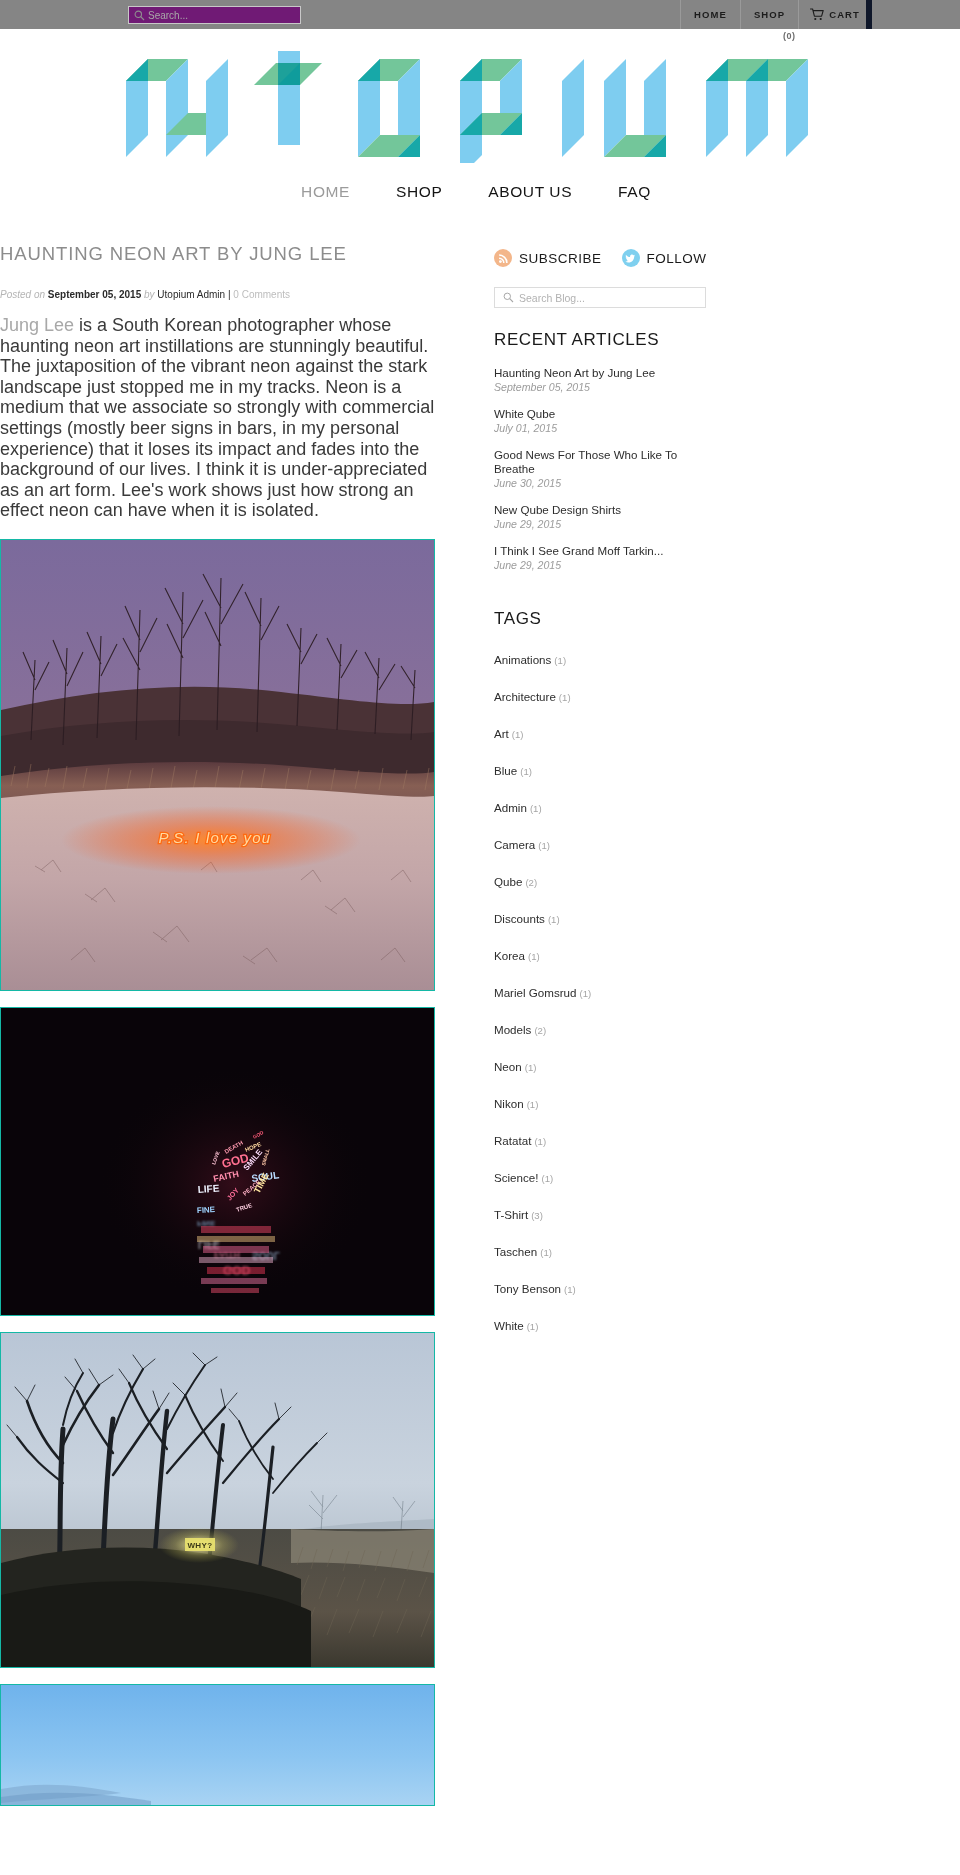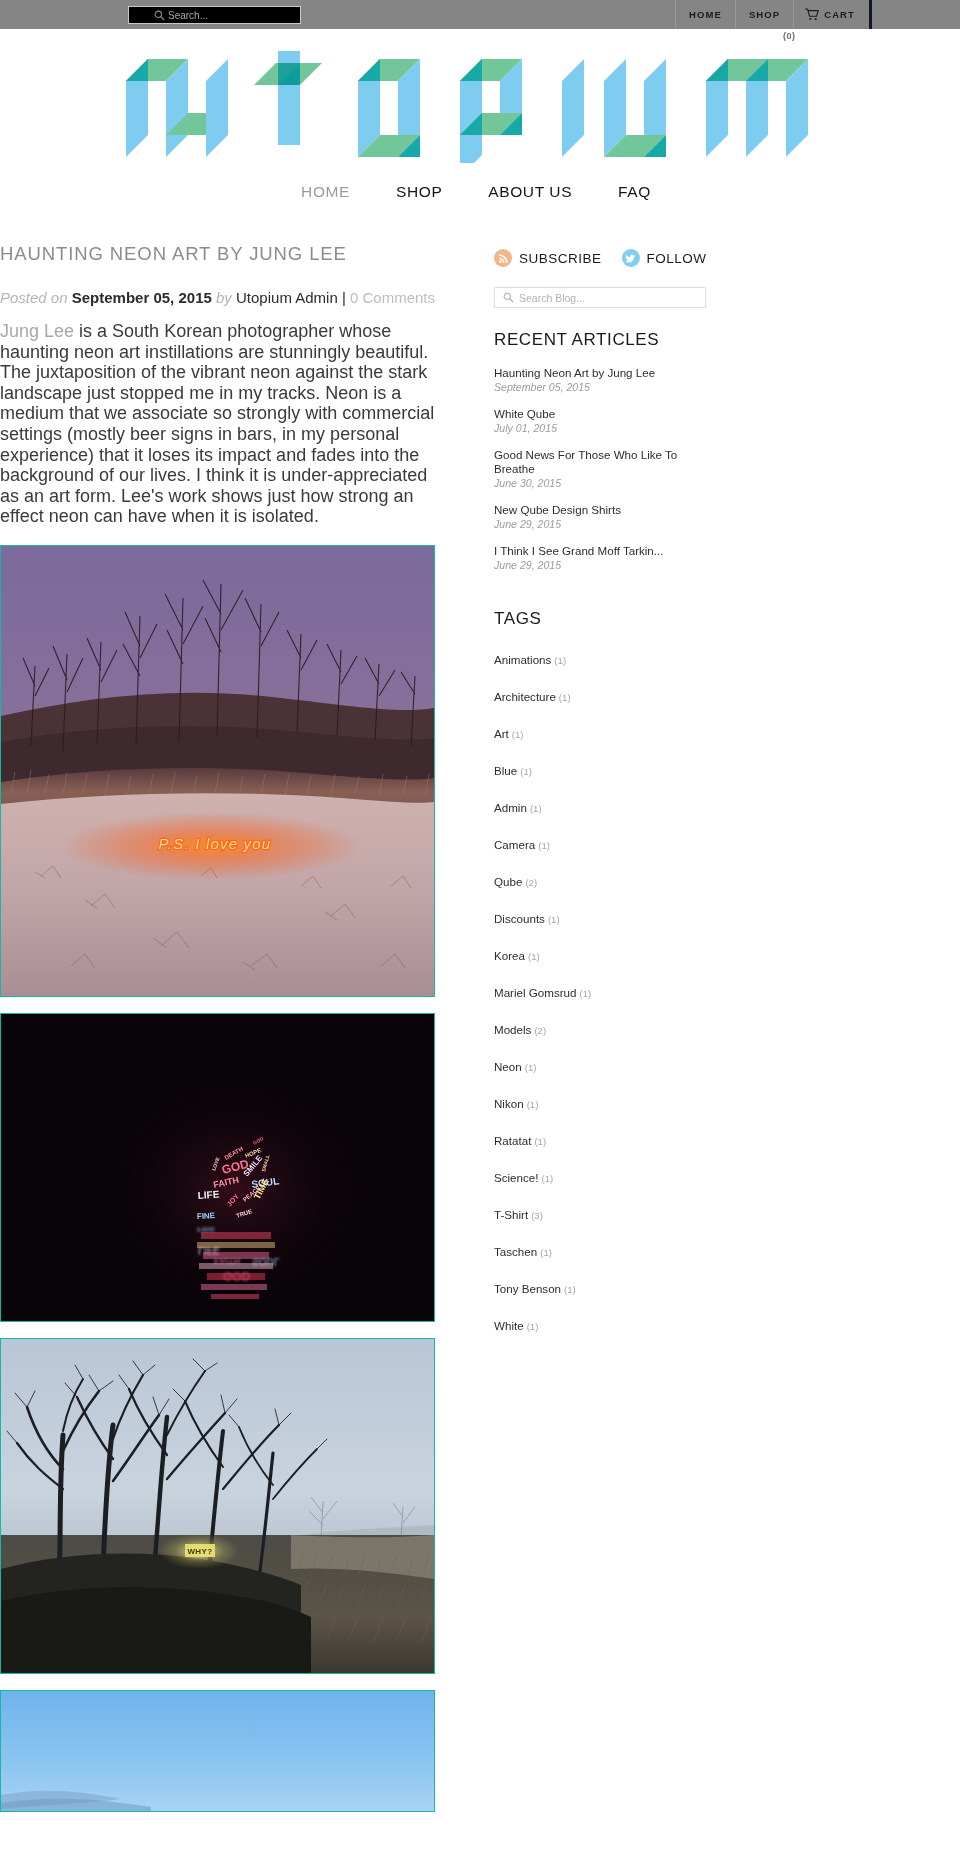--- a/index.html
+++ b/index.html
@@ -20,25 +20,24 @@
     align-items: stretch;
   }
   .topbar-left { flex: 0 0 128px; }
   .topbar-search-wrap {
     display: flex; align-items: center;
     padding: 0;
   }
   .search-box {
     position: relative;
     width: 173px; height: 18px;
-    background: #000000;
+    background: #701a75;
     border: 1px solid #c8c8c8;
     display: flex; align-items: center;
     margin-top: 1px;
-    padding-left: 20px;
   }
   .search-box .mag {
     width: 14px; height: 14px;
     margin-left: 3px; margin-right: 2px;
     flex: 0 0 auto;
     display: flex; align-items: center; justify-content: center;
   }
   .search-box input {
     border: none; outline: none;
     font-family: "Liberation Sans", sans-serif;
@@ -58,21 +57,21 @@
     padding: 0 13px;
     font-size: 9.5px;
     letter-spacing: 1.1px;
     color: #1c1c1c;
     font-weight: 700;
     border-left: 1px solid #9a9a9a;
     text-decoration: none;
     cursor: pointer;
     white-space: nowrap;
   }
-  .topnav-item.cart { border-right: 3px solid #0f172a; gap: 5px; padding-left: 11px; padding-right: 14px; }
+  .topnav-item.cart { border-right: 6px solid #0f172a; gap: 5px; padding-left: 11px; padding-right: 6px; }
   .cart-icon { display:flex; align-items:center; }
   .topbar-right { flex: 0 0 88px; }
 
   .cart-count {
     position: absolute;
     top: 31px;
     left: 783px;
     font-size: 9px;
     color: #6e6e6e;
     letter-spacing: .5px;
@@ -122,21 +121,21 @@
   .article-title {
     font-size: 18.5px;
     letter-spacing: .9px;
     color: #8c8c8c;
     font-weight: 400;
     margin: 18px 0 0 0;
     text-transform: uppercase;
   }
   .article-meta {
     margin-top: 24px;
-    font-size: 15px;
+    font-size: 10px;
     color: #b7b7b7;
   }
   .article-meta .posted { font-style: italic; color: #b5b5b5; }
   .article-meta .date { color: #2b2b2b; font-weight: 700; font-style: normal; }
   .article-meta .by { font-style: italic; color: #b5b5b5; }
   .article-meta .author { color: #2b2b2b; font-weight: 400; font-style: normal; }
   .article-meta .sep { color: #2b2b2b; }
   .article-meta .comments { color: #bdbdbd; }
 
   .article-body {

